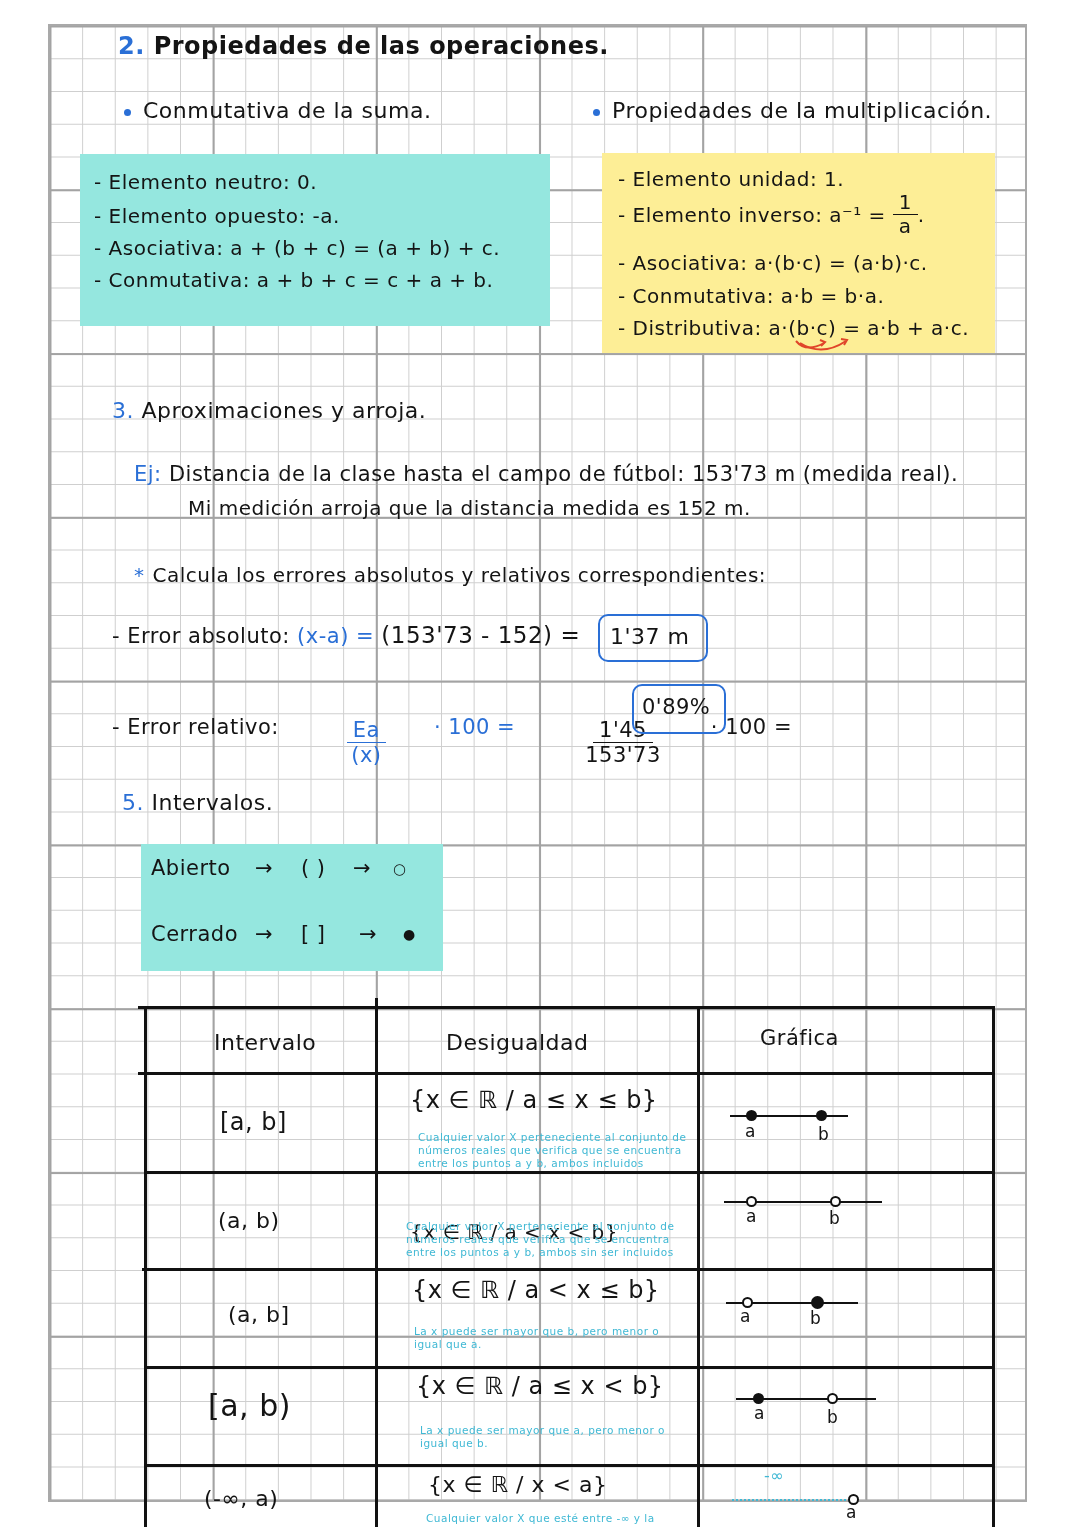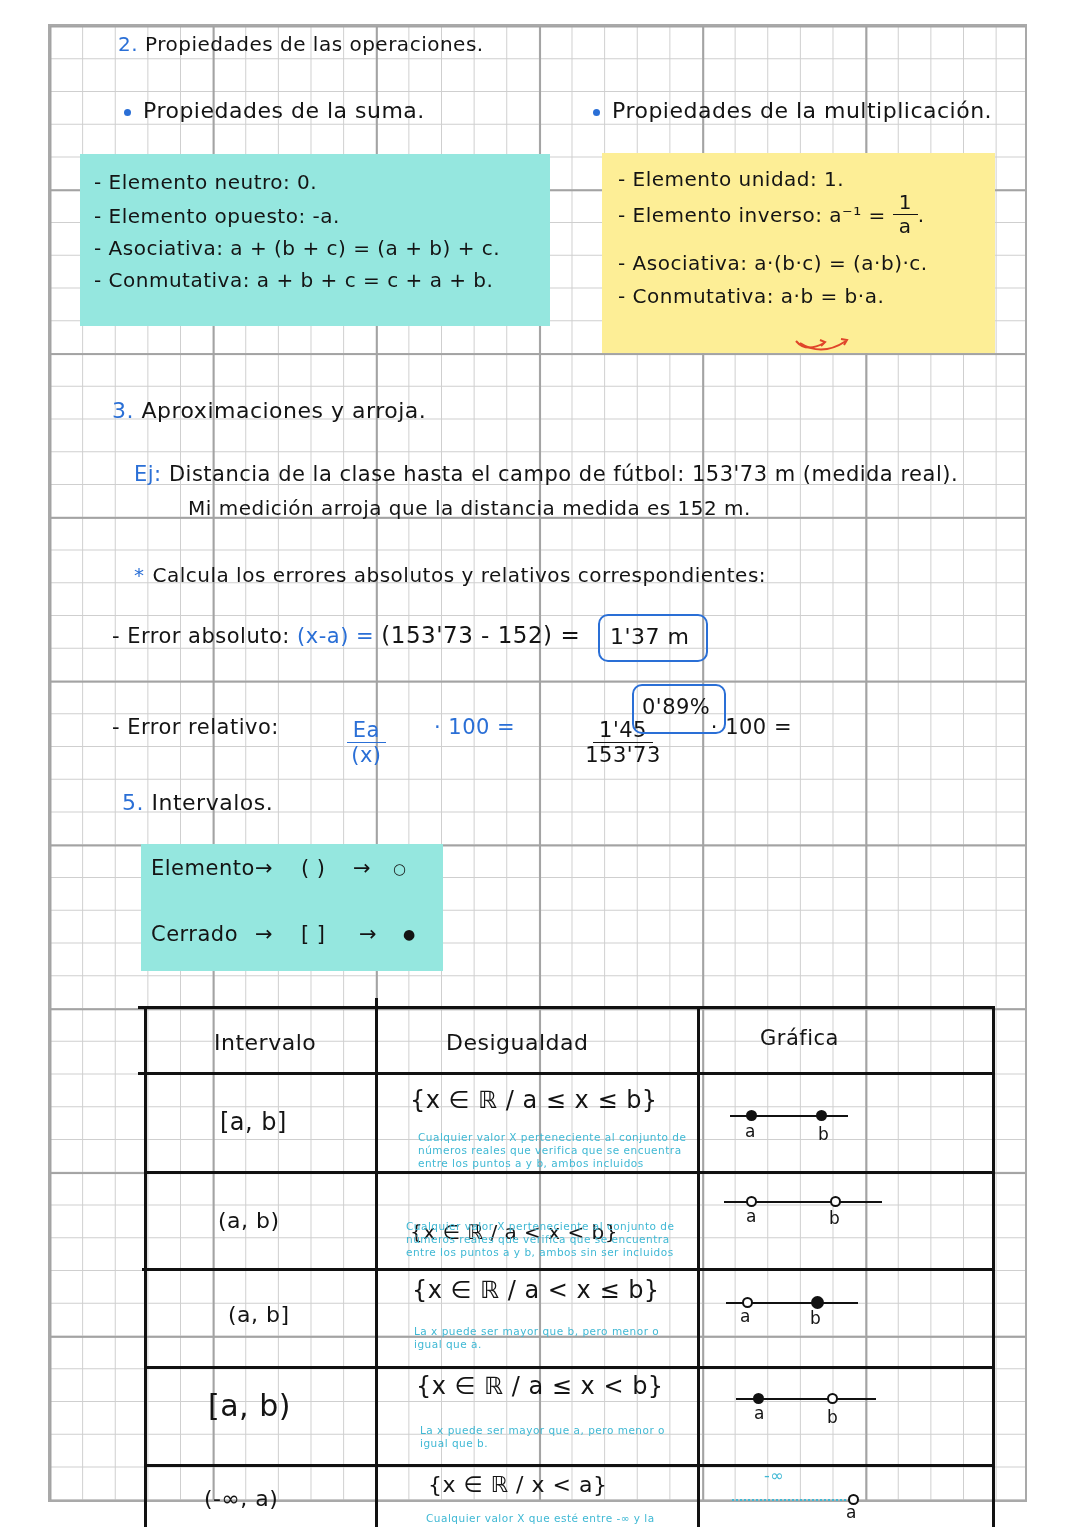--- a/index.html
+++ b/index.html
@@ -17,21 +17,21 @@
         linear-gradient(to bottom, #a3a3a3 1.6px, transparent 1.6px),
         linear-gradient(to right, #cfcfcf 1px, transparent 1px),
         linear-gradient(to bottom, #cfcfcf 1px, transparent 1px);
       background-size: 163.2px 163.8px, 163.2px 163.8px, 32.64px 32.76px, 32.64px 32.76px;
       background-position: -0.5px -0.5px;
     }
     .abs { position: absolute; }
     .hw { font-family: "DejaVu Sans", sans-serif; font-weight: 400; letter-spacing: 0.5px; white-space: nowrap; }
     .blue { color: #2a6fd6; }
     .cyan { color: #3fb8d4; }
-    .title { font-size: 20px; }
+    .title { font-size: 24px; font-weight: bold; }
     .sub { font-size: 22px; }
     .box-teal { background: #95e7df; position: absolute; }
     .box-yellow { background: #fdee96; position: absolute; }
     .line { position: absolute; font-size: 20px; white-space: nowrap; }
     .frac { display: inline-flex; flex-direction: column; align-items: center; vertical-align: middle; line-height: 1.15; margin-top: 32px; }
     .frac .num { border-bottom: 1.6px solid currentColor; padding: 0 6px; }
     .ring { position: absolute; border: 2px solid #2a6fd6; border-radius: 10px; }
     .tbl-line { position: absolute; background: #111; }
     .cell-text { position: absolute; font-size: 24px; white-space: nowrap; }
     .note { position: absolute; font-size: 10.5px; line-height: 13px; color: #3fb8d4; white-space: normal; }
@@ -46,21 +46,21 @@
 <body>
 
 <div class="grid"></div>
 
 <div class="abs hw title" style="left:118px; top:32px;">
   <span class="blue">2.</span>
   <span>Propiedades de las operaciones.</span>
 </div>
 
 <div class="abs hw sub" style="left:124px; top:98px;">
-  <span class="bullet"></span><span>Propiedades de la suma.</span>
+  <span class="bullet"></span><span>Conmutativa de la suma.</span>
 </div>
 
 <div class="abs hw sub" style="left:593px; top:98px;">
   <span class="bullet"></span><span>Propiedades de la multiplicación.</span>
 </div>
 
 <div class="box-teal" style="left:80px; top:154px; width:470px; height:172px;">
   <div class="line hw" style="left:14px; top:16px;">- Elemento neutro: 0.</div>
   <div class="line hw" style="left:14px; top:50px;">- Elemento opuesto: -a.</div>
   <div class="line hw" style="left:14px; top:82px;">- Asociativa: a + (b + c) = (a + b) + c.</div>
@@ -71,20 +71,21 @@
   <div class="line hw" style="left:16px; top:14px;">- Elemento unidad: 1.</div>
   <div class="line hw" style="left:16px; top:42px;">
     <span>- Elemento inverso: a⁻¹ =</span>
     <span class="frac" style="margin-top:-4px;">
       <span class="num">1</span>
       <span>a</span>
     </span><span>.</span>
   </div>
   <div class="line hw" style="left:16px; top:98px;">- Asociativa: a·(b·c) = (a·b)·c.</div>
   <div class="line hw" style="left:16px; top:131px;">- Conmutativa: a·b = b·a.</div>
+  <div class="line hw" style="left:16px; top:163px;">- Distributiva: a·(b·c) = a·b + a·c.</div>
   <svg class="abs" style="left:190px; top:182px;" width="70" height="20">
     <path d="M4 6 Q14 18 32 8" stroke="#e0452a" stroke-width="2" fill="none"></path>
     <path d="M28 5 L33 7 L29 11" stroke="#e0452a" stroke-width="2" fill="none"></path>
     <path d="M8 8 Q30 22 54 6" stroke="#e0452a" stroke-width="2" fill="none"></path>
     <path d="M49 4 L55 5 L52 10" stroke="#e0452a" stroke-width="2" fill="none"></path>
   </svg>
 </div>
 
 <div class="abs hw sub" style="left:112px; top:398px;">
   <span class="blue">3.</span>
@@ -127,21 +128,21 @@
   <div class="abs hw" style="left:8px; top:9px; font-size:21px;">0'89%</div>
 </div>
 
 <div class="abs hw sub" style="left:122px; top:790px;">
   <span class="blue">5.</span>
   <span>Intervalos.</span>
 </div>
 
 <div class="box-teal" style="left:141px; top:844px; width:302px; height:127px;">
   <div class="abs hw" style="left:10px; top:12px; font-size:21px; width:280px; display:flex;">
-    <span style="width:104px;">Elemento</span>
+    <span style="width:104px;">Abierto</span>
     <span style="width:46px;">→</span>
     <span style="width:52px;">( )</span>
     <span style="width:40px;">→</span>
     <span style="font-size:15px; margin-top:4px;">○</span>
   </div>
   <div class="abs hw" style="left:10px; top:78px; font-size:21px; width:280px; display:flex;">
     <span style="width:104px;">Cerrado</span>
     <span style="width:46px;">→</span>
     <span style="width:58px;">[ ]</span>
     <span style="width:44px;">→</span>

